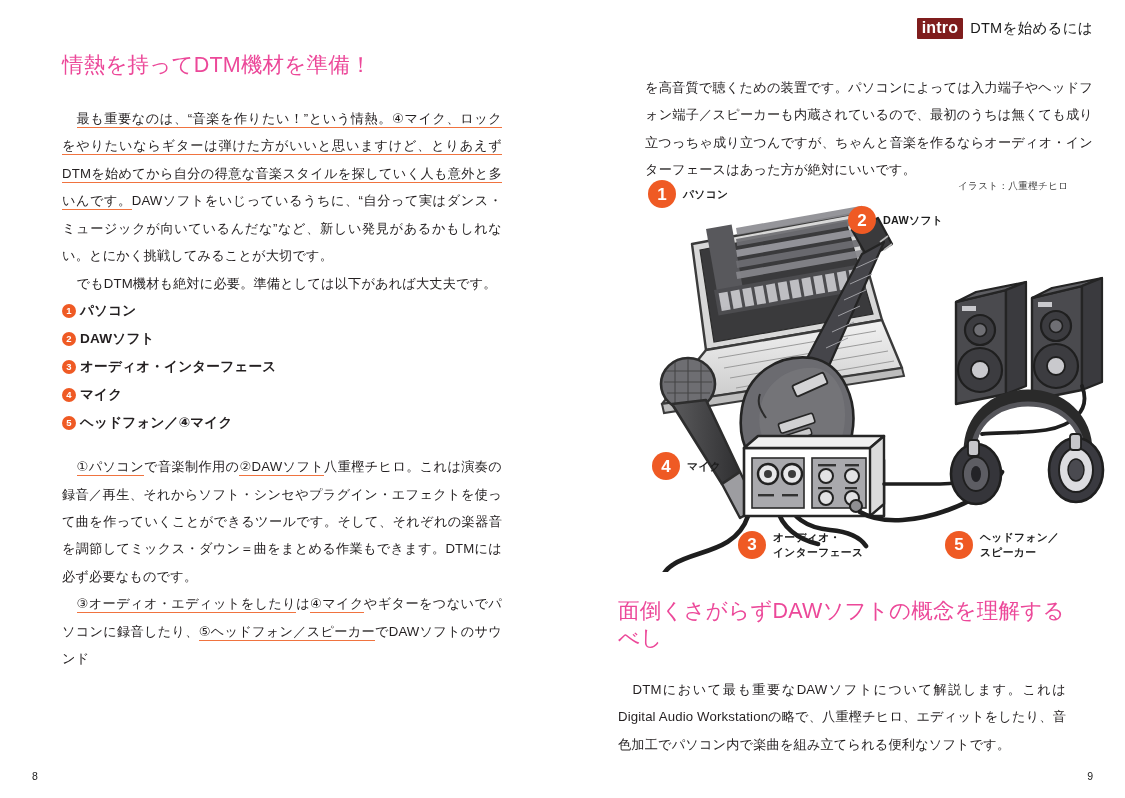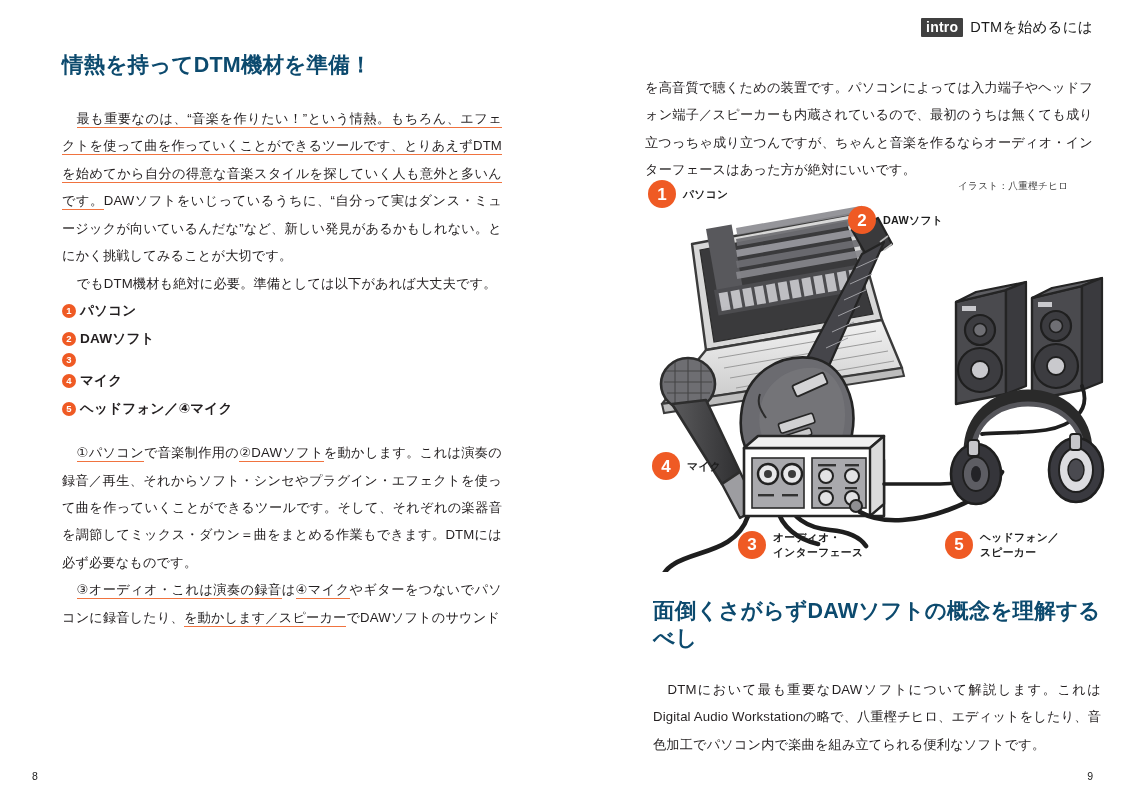--- a/index.html
+++ b/index.html
@@ -22,23 +22,23 @@
   
   .running-header {
     position: absolute;
     top: 18px;
     right: 32px;
     display: flex;
     align-items: center;
     gap: 7px;
   }
   .intro-badge {
-    background: #404040;
+    background: #7f1d1d;
     color: #ffffff;
-    font-size: 14px;
+    font-size: 16px;
     font-weight: bold;
     letter-spacing: .2px;
     padding: 2px 5px 3px 5px;
     line-height: 1;
     border-radius: 1px;
   }
   .running-header .hdr-title {
     font-size: 14.5px;
     font-weight: normal;
     color: #1a1a1a;
@@ -48,23 +48,23 @@
   
   .col {
     position: absolute;
     top: 52px;
     width: 440px;
   }
   .col-left  { left: 62px; }
   .col-right { left: 645px; width: 448px; top: 58px; }
 
   h2.section-title {
-    color: #0c4a6e;
+    color: #ec4899;
     font-size: 21.5px;
-    font-weight: bold;
+    font-weight: normal;
     margin: 0 0 26px 0;
     letter-spacing: .2px;
     line-height: 1.25;
   }
 
   p.body {
     font-size: 13.2px;
     line-height: 2.08;
     margin: 16px 0 0 0;
     text-align: justify;
@@ -181,49 +181,50 @@
   <div class="running-header">
     <span class="intro-badge">intro</span>
     <span class="hdr-title">DTMを始めるには</span>
   </div>
 
   <div class="col col-left">
 
     <h2 class="section-title">情熱を持ってDTM機材を準備！</h2>
 
 
-    <p class="body indent"><span class="u-orange">最も重要なのは、“音楽を作りたい！”という情熱。もちろん、エフェクトを使って曲を作っていくことができるツールです、とりあえずDTMを始めてから自分の得意な音楽スタイルを探していく人も意外と多いんです。</span><span>DAWソフトをいじっているうちに、“自分って実はダンス・ミュージックが向いているんだな”など、新しい発見があるかもしれない。とにかく挑戦してみることが大切です。</span></p>
+    <p class="body indent"><span class="u-orange">最も重要なのは、“音楽を作りたい！”という情熱。④マイク、ロックをやりたいならギターは弾けた方がいいと思いますけど、とりあえずDTMを始めてから自分の得意な音楽スタイルを探していく人も意外と多いんです。</span><span>DAWソフトをいじっているうちに、“自分って実はダンス・ミュージックが向いているんだな”など、新しい発見があるかもしれない。とにかく挑戦してみることが大切です。</span></p>
 
     <p class="body indent">でもDTM機材も絶対に必要。準備としては以下があれば大丈夫です。</p>
 
     <ul class="eq-list">
       <li>
         <span class="num-badge">1</span>
         <span>パソコン</span>
       </li>
       <li>
         <span class="num-badge">2</span>
         <span>DAWソフト</span>
       </li>
       <li>
         <span class="num-badge">3</span>
+        <span>オーディオ・インターフェース</span>
       </li>
       <li>
         <span class="num-badge">4</span>
         <span>マイク</span>
       </li>
       <li>
         <span class="num-badge">5</span>
         <span>ヘッドフォン／④マイク</span>
       </li>
     </ul>
 
-    <p class="body indent"><span class="u-orange">①パソコン</span><span>で音楽制作用の</span><span class="u-orange">②DAWソフト</span><span>を動かします。これは演奏の録音／再生、それからソフト・シンセやプラグイン・エフェクトを使って曲を作っていくことができるツールです。そして、それぞれの楽器音を調節してミックス・ダウン＝曲をまとめる作業もできます。DTMには必ず必要なものです。</span></p>
-
-    <p class="body indent"><span class="u-orange">③オーディオ・これは演奏の録音</span><span>は</span><span class="u-orange">④マイク</span><span>やギターをつないでパソコンに録音したり、</span><span class="u-orange">を動かします／スピーカー</span><span>でDAWソフトのサウンド</span></p>
+    <p class="body indent"><span class="u-orange">①パソコン</span><span>で音楽制作用の</span><span class="u-orange">②DAWソフト</span><span>八重樫チヒロ。これは演奏の録音／再生、それからソフト・シンセやプラグイン・エフェクトを使って曲を作っていくことができるツールです。そして、それぞれの楽器音を調節してミックス・ダウン＝曲をまとめる作業もできます。DTMには必ず必要なものです。</span></p>
+
+    <p class="body indent"><span class="u-orange">③オーディオ・エディットをしたり</span><span>は</span><span class="u-orange">④マイク</span><span>やギターをつないでパソコンに録音したり、</span><span class="u-orange">⑤ヘッドフォン／スピーカー</span><span>でDAWソフトのサウンド</span></p>
   </div>
 
   <div class="col col-right">
     <p class="body">を高音質で聴くための装置です。パソコンによっては入力端子やヘッドフォン端子／スピーカーも内蔵されているので、最初のうちは無くても成り立つっちゃ成り立つんですが、ちゃんと音楽を作るならオーディオ・インターフェースはあった方が絶対にいいです。</p>
   </div>
 
   <div class="illus">
 
     <div class="credit">イラスト：八重樫チヒロ</div>
 
@@ -436,21 +437,21 @@
 インターフェース</span>
     </div>
 
     <div class="callout c5">
       <span class="circle">5</span>
       <span class="ctext" style="white-space:pre-line">ヘッドフォン／
 スピーカー</span>
     </div>
   </div>
 
-  <div class="col" style="left:653px; top:598px; width:448px;">
+  <div class="col" style="left:618px; top:598px; width:448px;">
     <h2 class="section-title" style="margin-bottom:24px;">面倒くさがらずDAWソフトの概念を理解するべし</h2>
     <p class="body indent">DTMにおいて最も重要なDAWソフトについて解説します。これはDigital Audio Workstationの略で、八重樫チヒロ、エディットをしたり、音色加工でパソコン内で楽曲を組み立てられる便利なソフトです。</p>
   </div>
 
   <div class="folio folio-left">8</div>
   <div class="folio folio-right">9</div>
 
 </div>
 
 </body></html>

